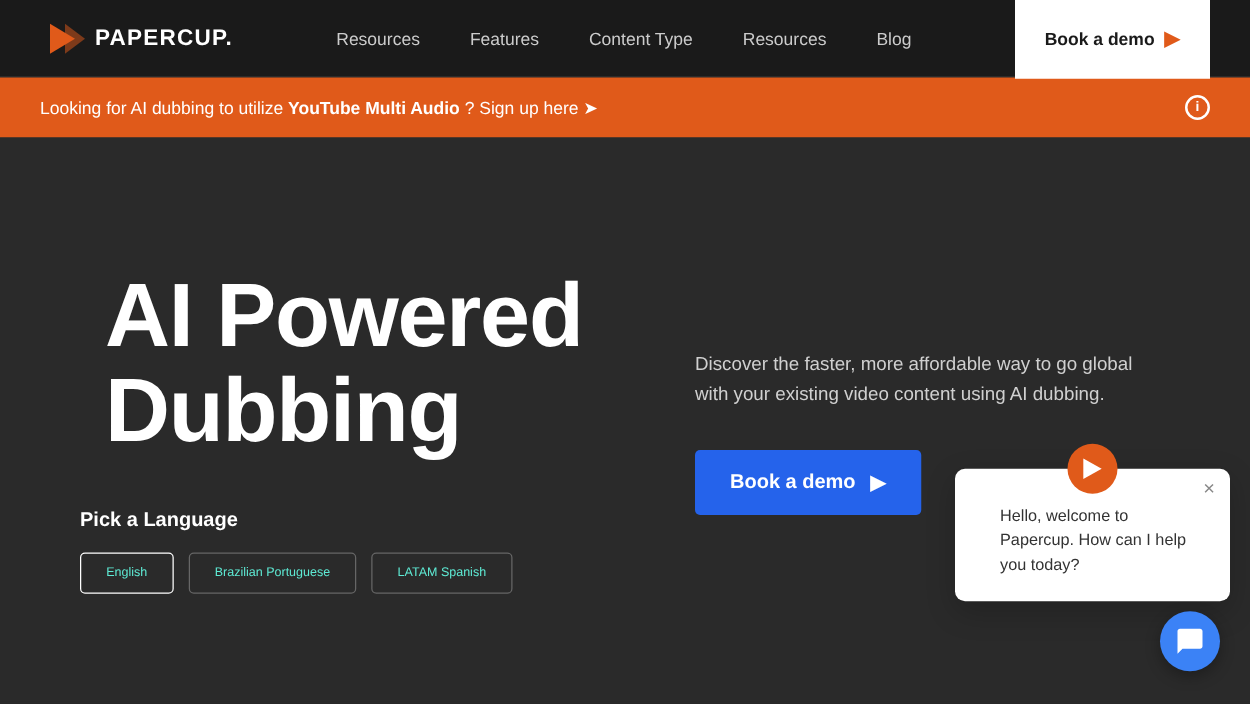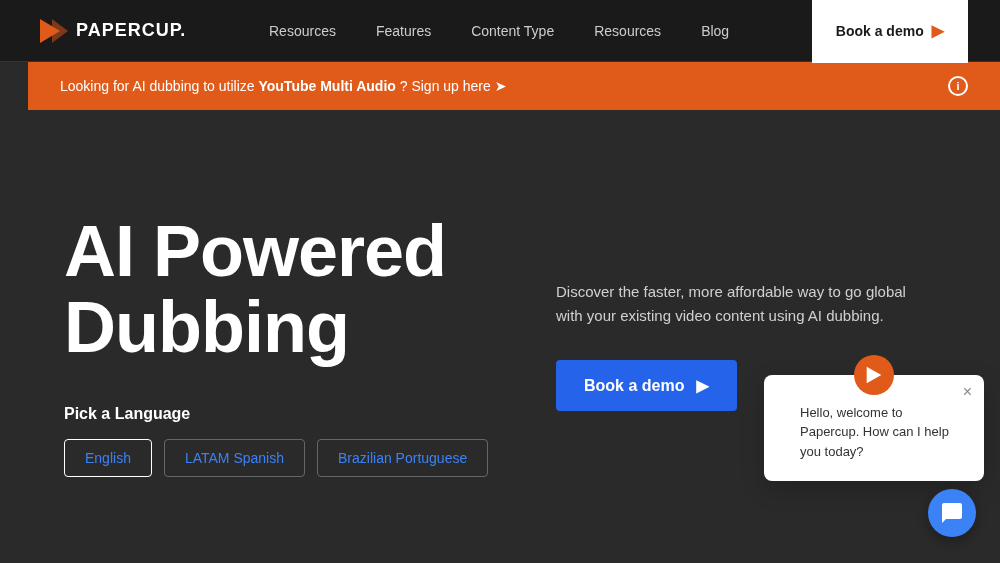--- a/index.html
+++ b/index.html
@@ -32,21 +32,20 @@
       background: #fff; color: #1a1a1a; font-size: 14px; font-weight: 600;
       padding: 12px 24px; border: none; cursor: pointer; height: 64px;
     }
     .book-demo-btn .arrow-icon { color: #e05a1a; font-size: 16px; }
 
     
     .banner {
       background: #e05a1a; padding: 4px 32px;
       display: flex; align-items: center; justify-content: space-between;
       height: 48px;
-      margin-left: 28px;
     }
     .banner-text {
       color: #fff; font-size: 14px; font-weight: 400;
     }
     .banner-text strong { font-weight: 700; }
     .banner-info {
       width: 20px; height: 20px; border-radius: 50%; border: 2px solid #fff;
       display: flex; align-items: center; justify-content: center;
       color: #fff; font-size: 11px; font-weight: 700; cursor: pointer;
     }
@@ -54,31 +53,31 @@
     
     .hero {
       background: #2a2a2a; display: flex; align-items: center;
       padding: 60px 64px 40px 64px; gap: 60px;
       min-height: 451px;
       position: relative;
     }
     .hero-left { flex: 1; }
     .hero-title {
       font-size: 72px; font-weight: 900; color: #fff; line-height: 1.05;
-      margin-bottom: 40px; letter-spacing: -1px;
+      margin-bottom: 40px; letter-spacing: -1px; margin-left: 20px;
     }
     .pick-language {
       font-size: 16px; font-weight: 600; color: #fff; margin-bottom: 16px;
     }
     .language-buttons {
       display: flex; gap: 12px; flex-wrap: wrap;
     }
     .lang-btn {
-      background: transparent; color: #3b82f6; border: 1.5px solid #666;
-      padding: 10px 20px; font-size: 14px; font-weight: 500; cursor: pointer;
+      background: transparent; color: #5eead4; border: 1.5px solid #666;
+      padding: 10px 20px; font-size: 10px; font-weight: 500; cursor: pointer;
       border-radius: 4px;
     }
     .lang-btn.active { border-color: #fff; }
 
     
     .hero-right { flex: 0 0 380px; }
     .hero-desc {
       color: #d0d0d0; font-size: 15px; line-height: 1.6;
       margin-bottom: 32px;
     }
@@ -150,22 +149,22 @@
   </div>
   <div class="banner-info">i</div>
 </div>
 
 <div class="hero">
   <div class="hero-left">
     <h1 class="hero-title">AI Powered Dubbing</h1>
     <p class="pick-language">Pick a Language</p>
     <div class="language-buttons">
       <button class="lang-btn active">English</button>
+      <button class="lang-btn">Brazilian Portuguese</button>
       <button class="lang-btn">LATAM Spanish</button>
-      <button class="lang-btn">Brazilian Portuguese</button>
     </div>
   </div>
   <div class="hero-right">
     <p class="hero-desc">Discover the faster, more affordable way to go global with your existing video content using AI dubbing.</p>
     <button class="book-demo-hero">
       <span>Book a demo</span>
       <span class="arrow-icon">▶</span>
     </button>
   </div>
 

